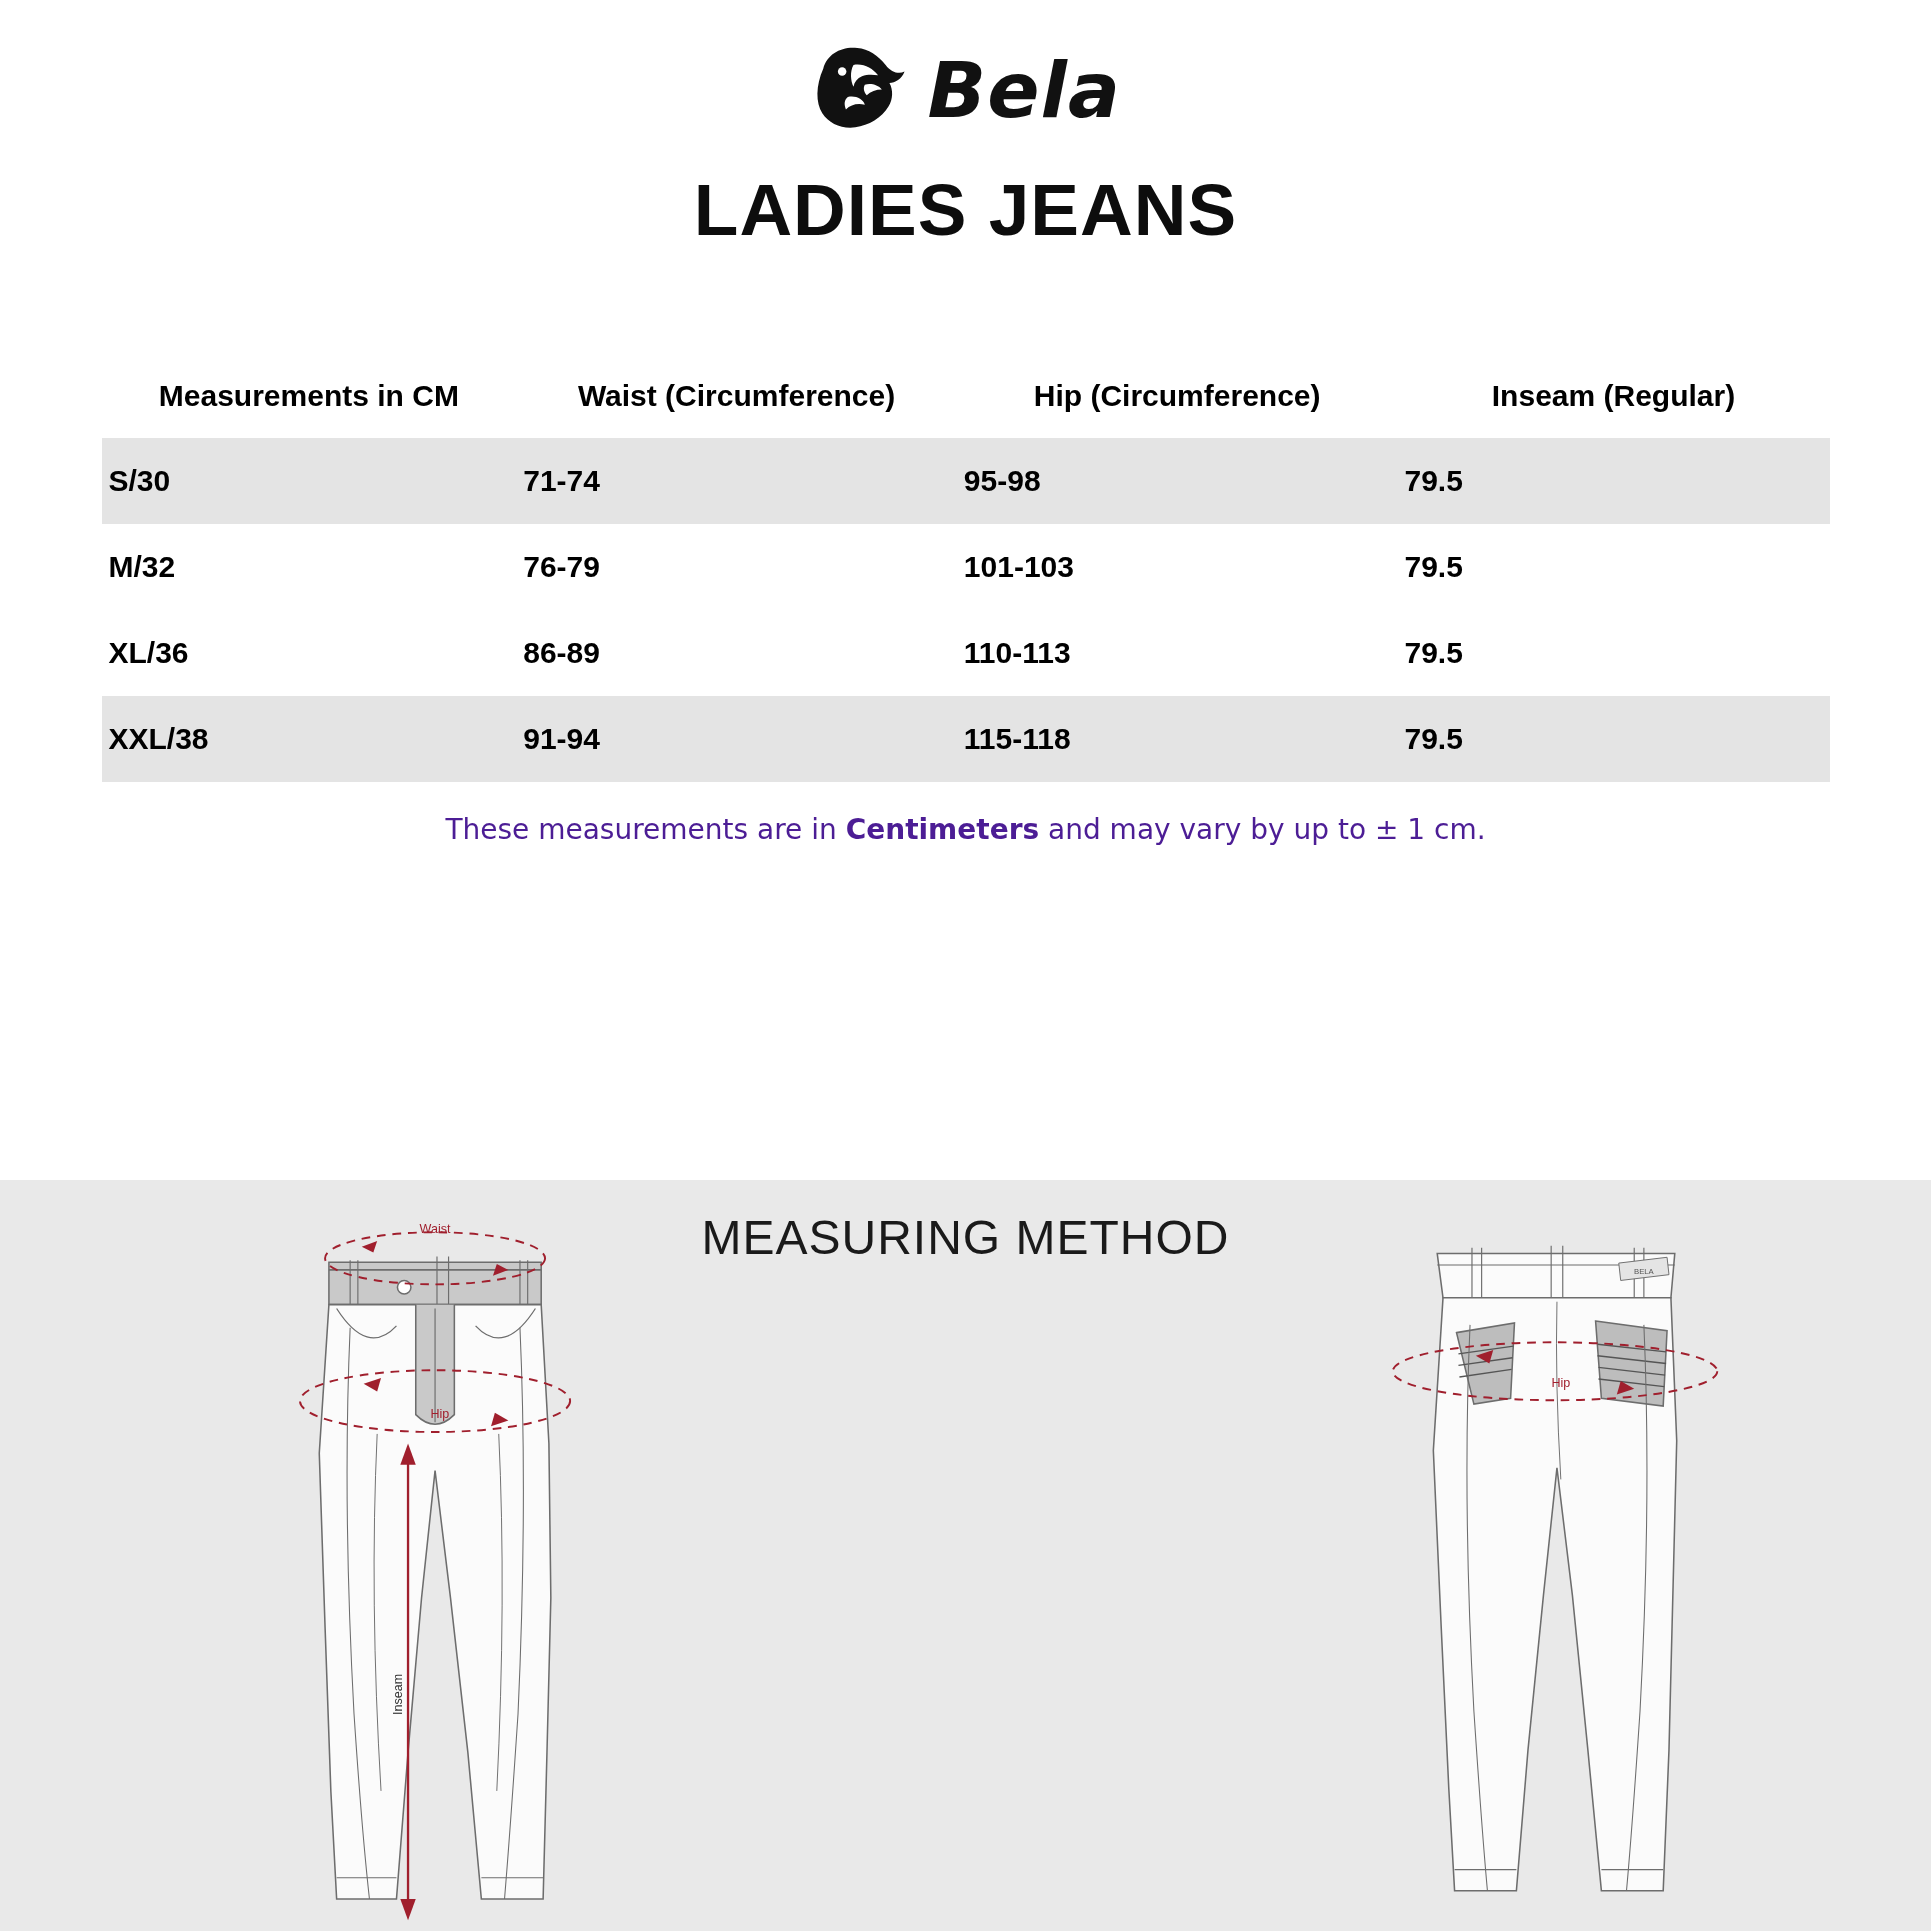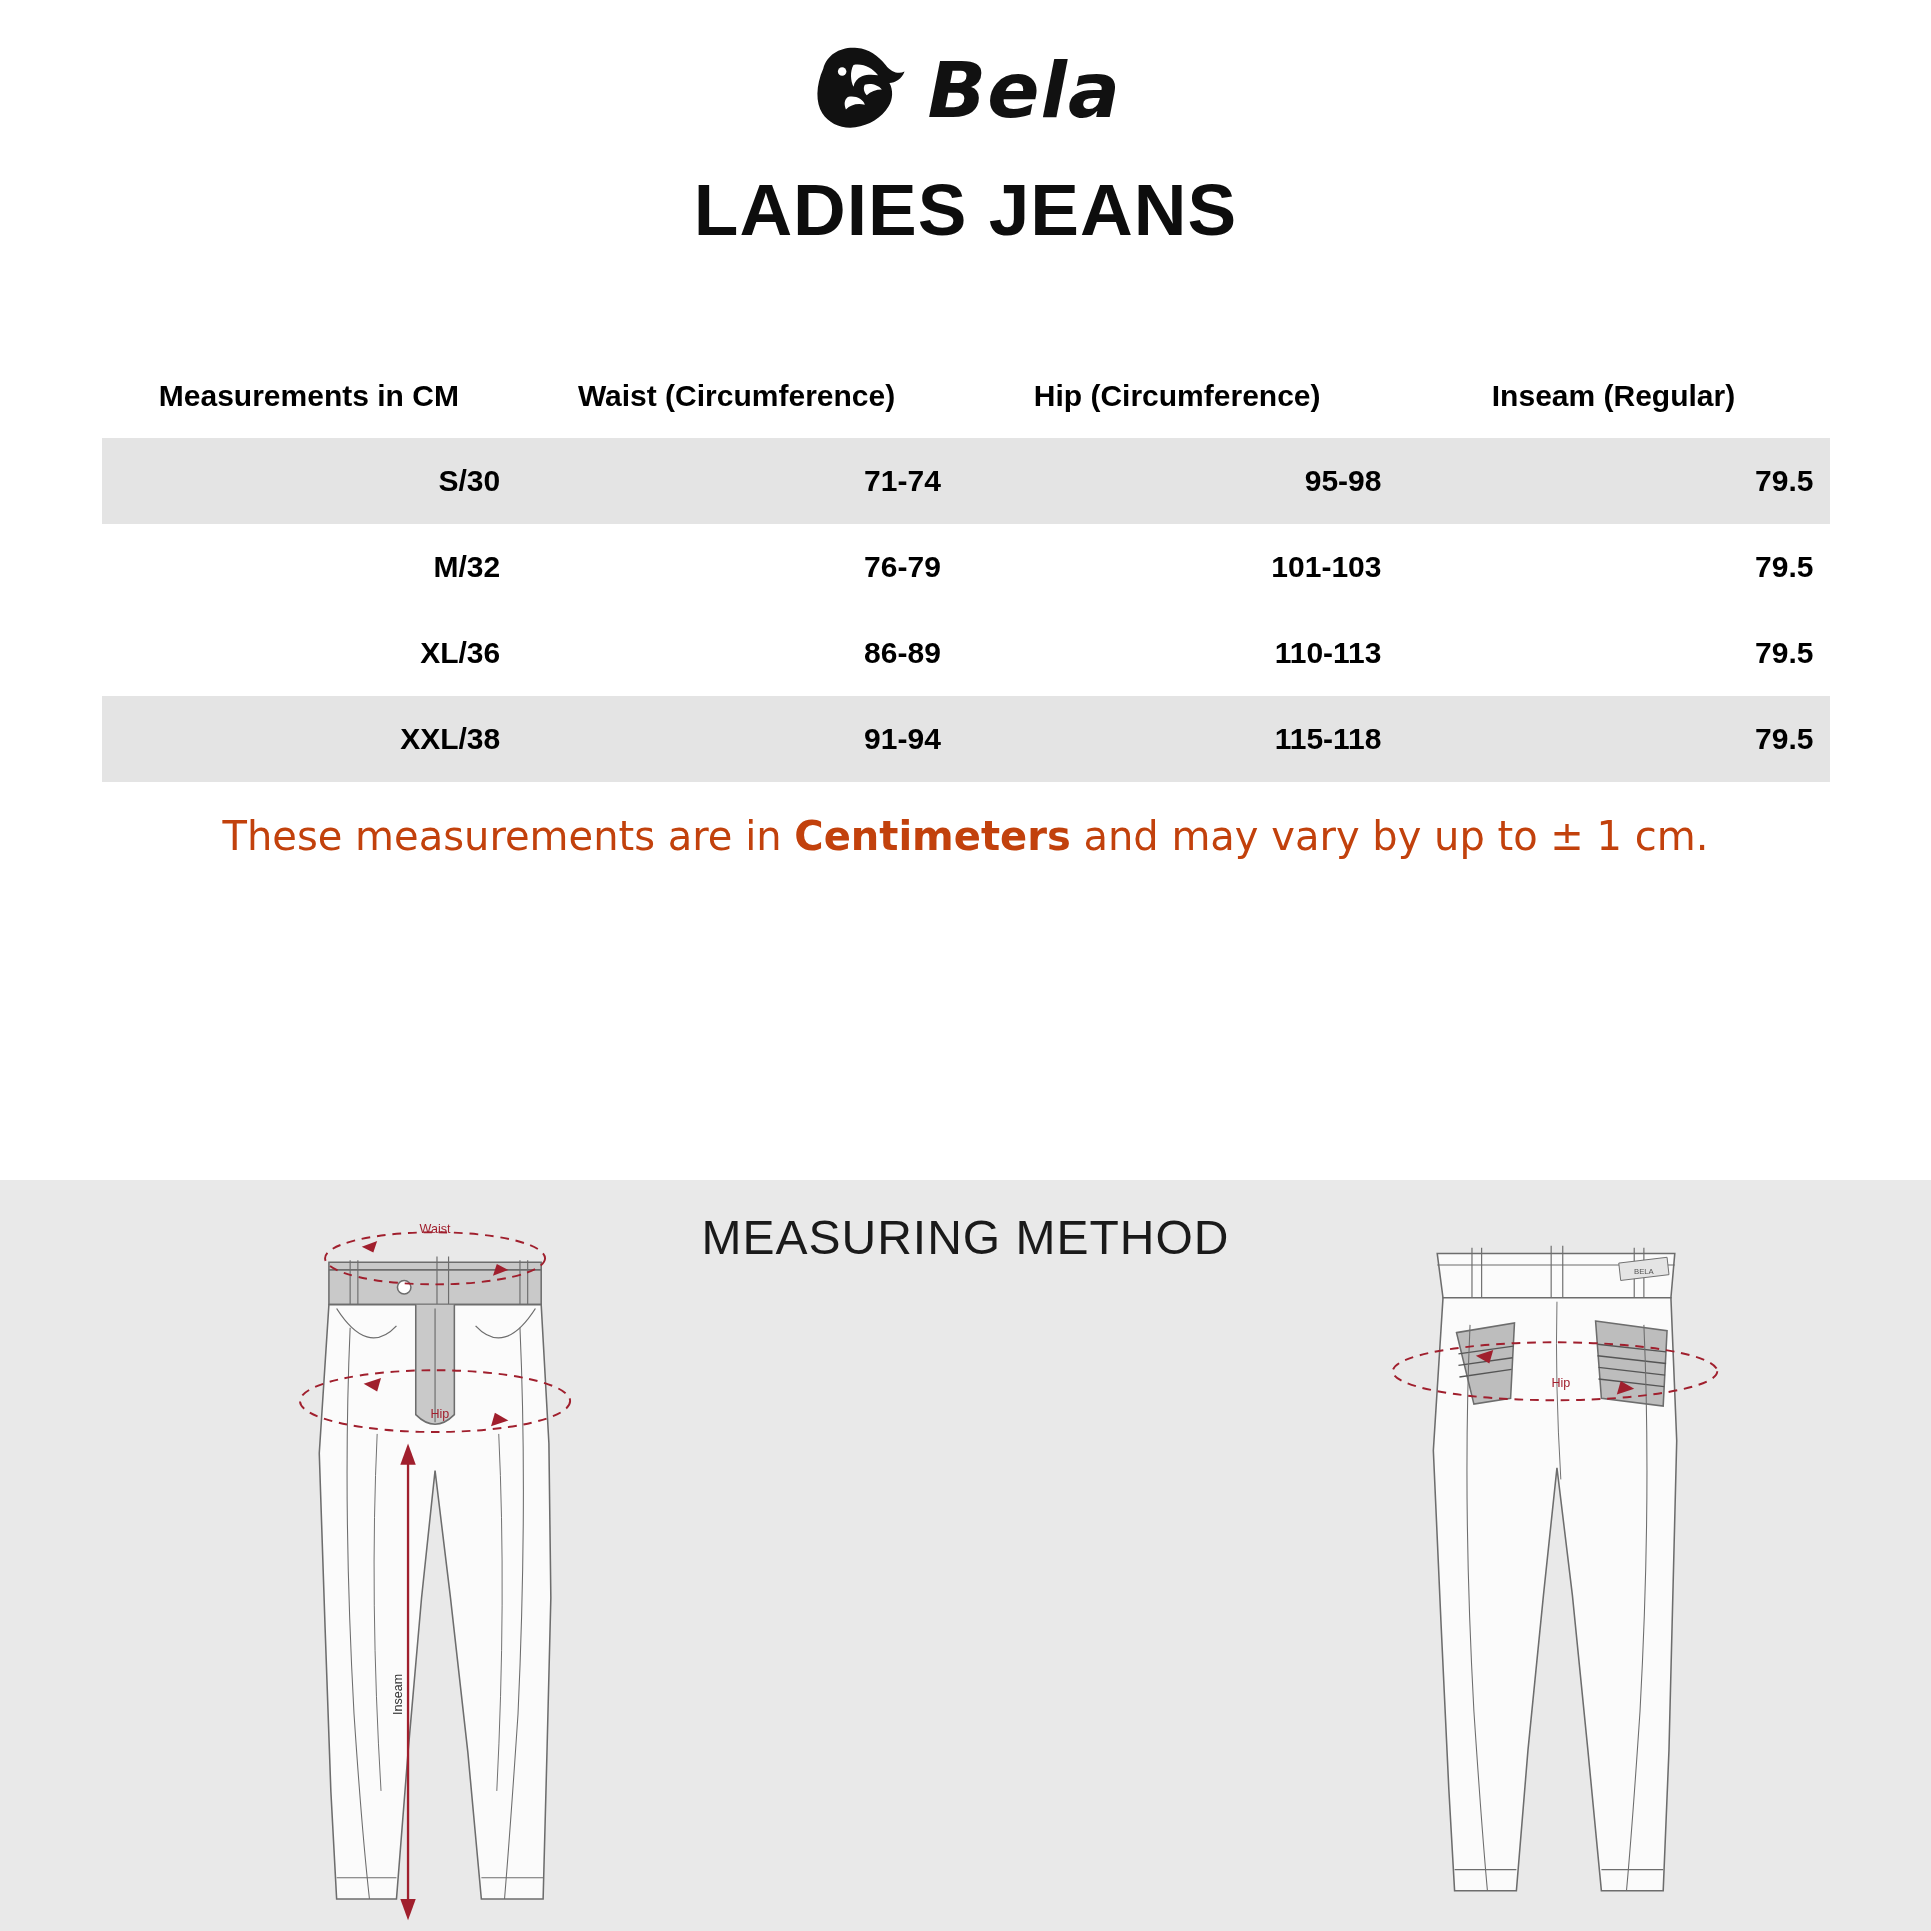--- a/index.html
+++ b/index.html
@@ -69,32 +69,32 @@
     text-align: center;
     color: #000;
   }
   table.size-table th.col-0 { width: 24%; }
   table.size-table th.col-1 { width: 25.5%; }
   table.size-table th.col-2 { width: 25.5%; }
   table.size-table th.col-3 { width: 25%; }
   table.size-table td {
     font-size: 30px;
     font-weight: bold;
-    text-align: right;
-    padding: 26px 16px;
+    text-align: left;
+    padding: 26px 7px;
     color: #000;
   }
   table.size-table tbody tr.shaded td {
     background: #e4e4e4;
   }
   .note {
     text-align: center;
     margin-top: 31px;
-    font-size: 40px;
-    color: #c2410c;
+    font-size: 28px;
+    color: #4c1d95;
     font-family: "DejaVu Sans", sans-serif;
   }
   .note b { font-weight: bold; }
 
   
   .method-panel {
     position: absolute;
     left: 0;
     top: 1180px;
     width: 1931px;

